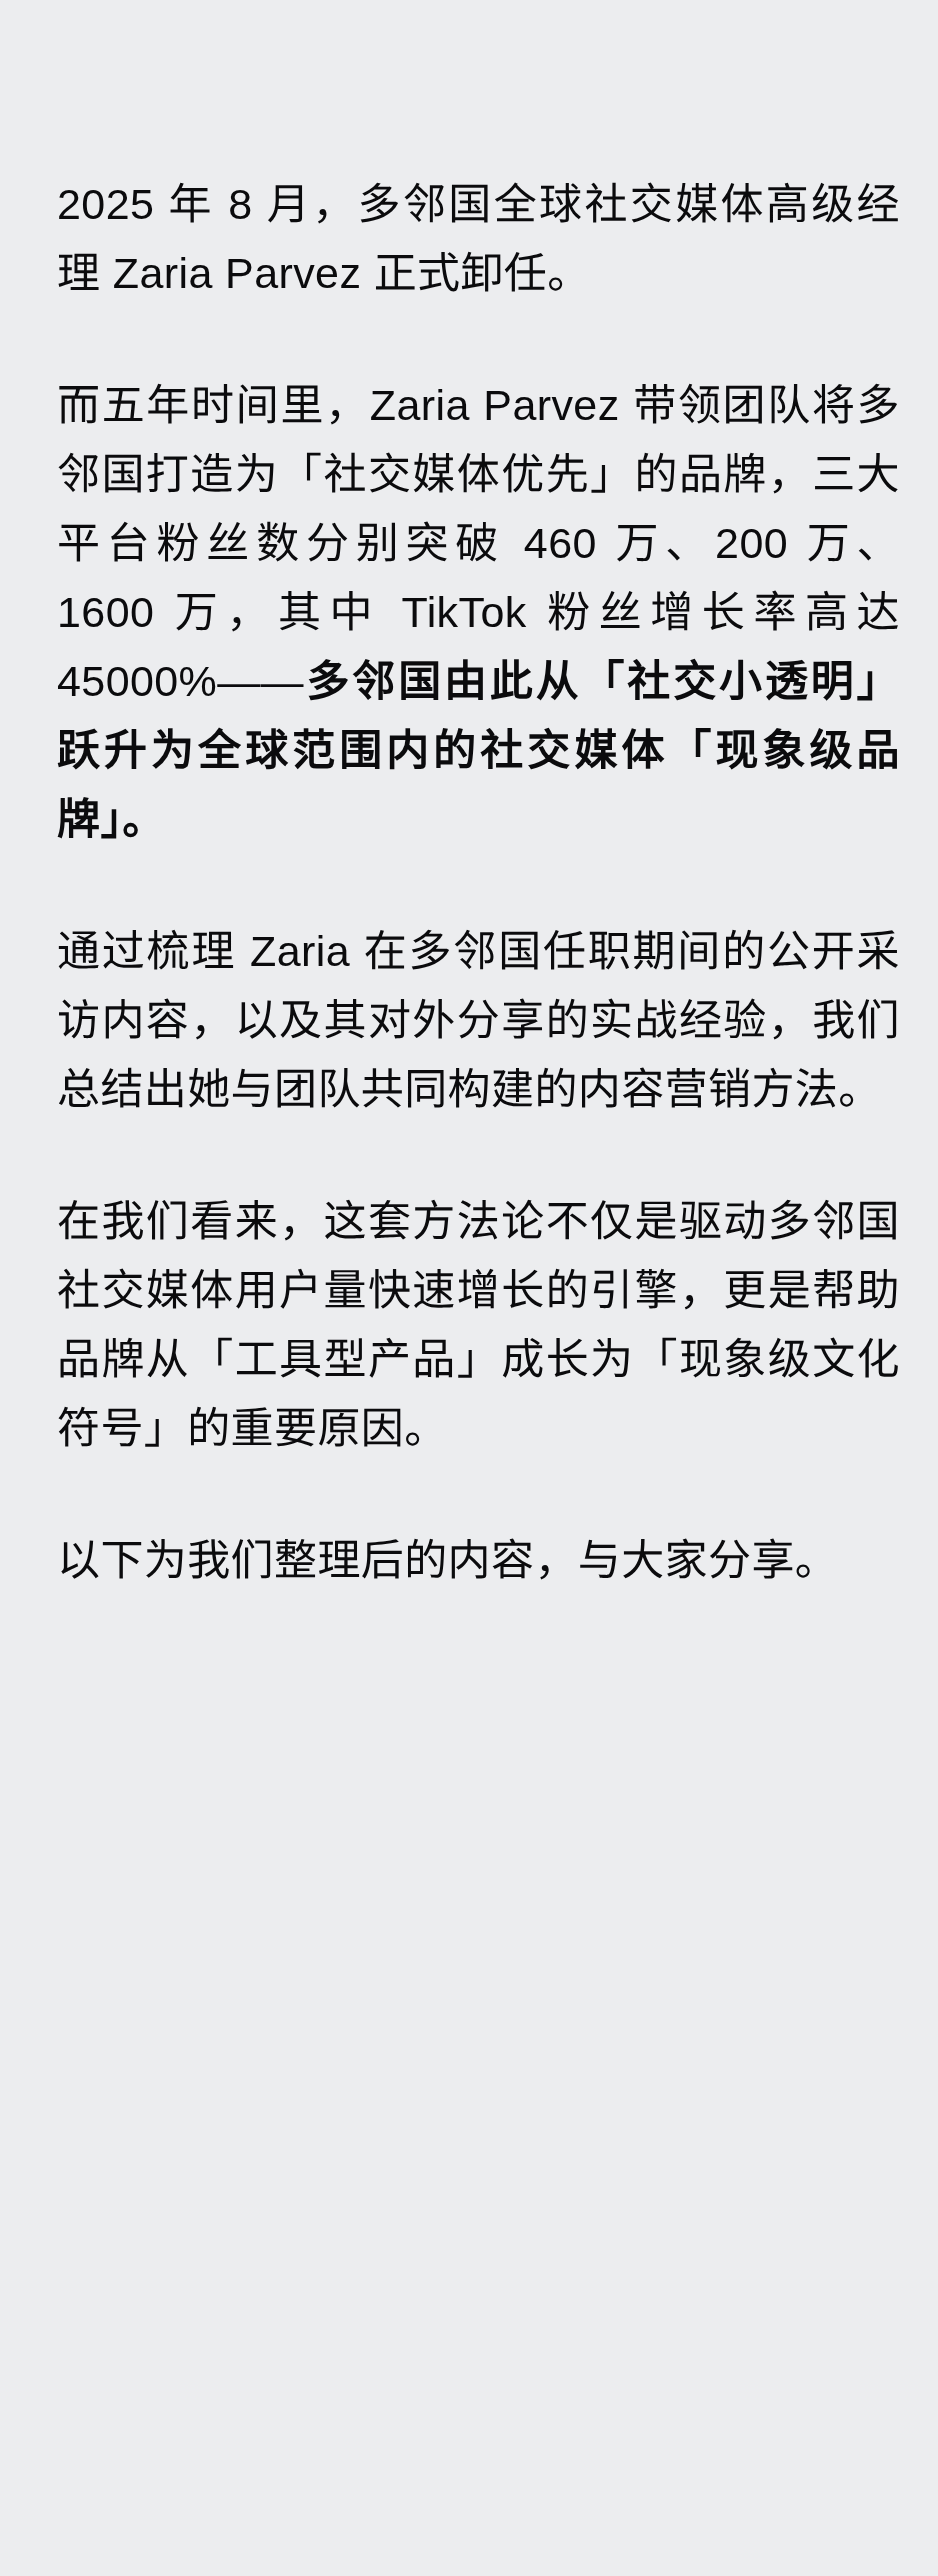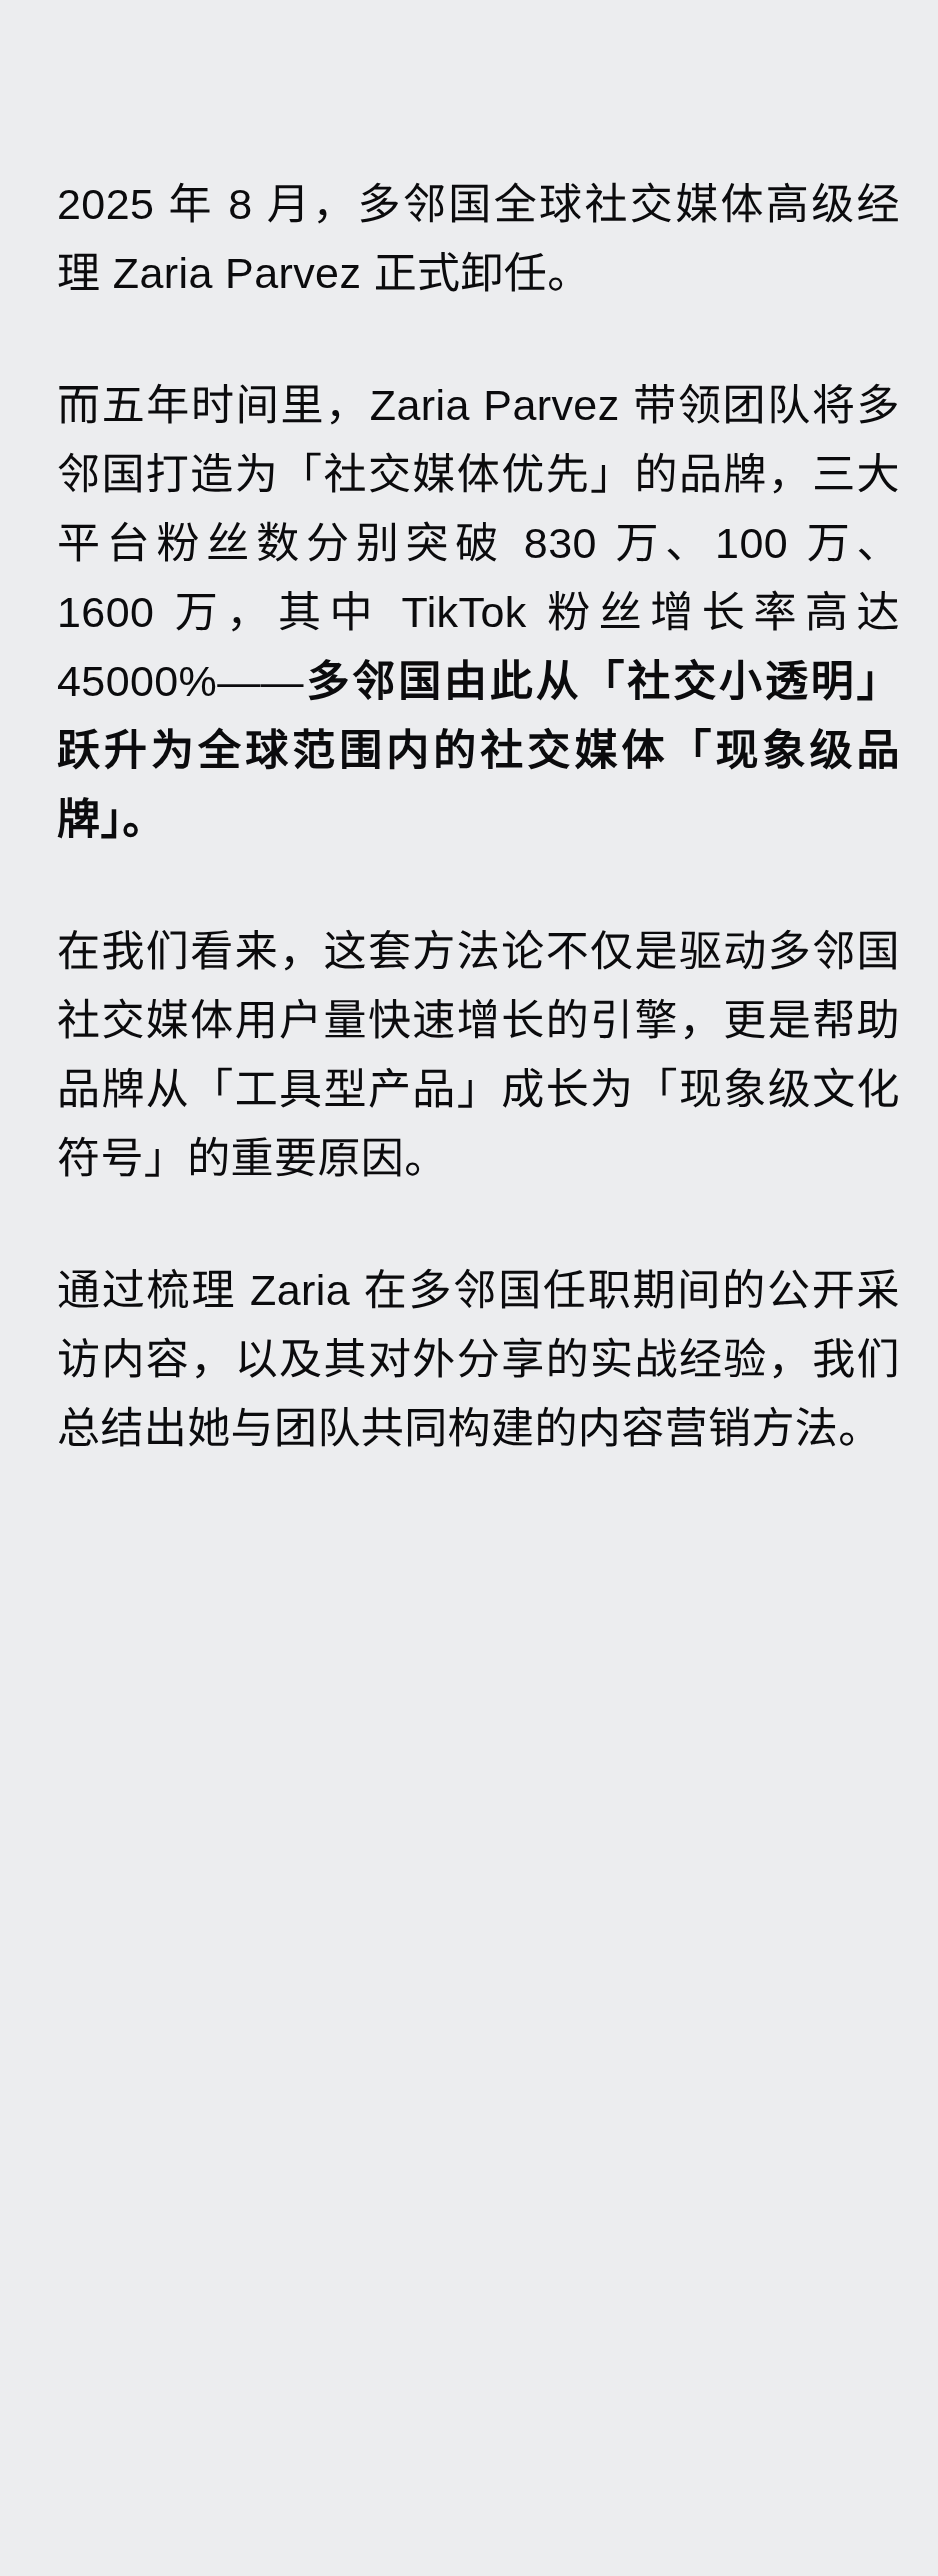--- a/index.html
+++ b/index.html
@@ -36,22 +36,25 @@
   }
 </style>
 </head>
 <body>
 
 <main class="article-body">
   <p>
     <span>2025 年 8 月，多邻国全球社交媒体高级经理 Zaria Parvez 正式卸任。</span>
   </p>
   <p>
-    <span>而五年时间里，Zaria Parvez 带领团队将多邻国打造为「社交媒体优先」的品牌，三大平台粉丝数分别突破 830 万、100 万、1600 万，其中 TikTok 粉丝增长率高达 45000%——</span><strong>多邻国由此从「社交小透明」跃升为全球范围内的社交媒体「现象级品牌」。</strong>
+    <span>而五年时间里，Zaria Parvez 带领团队将多邻国打造为「社交媒体优先」的品牌，三大平台粉丝数分别突破 460 万、200 万、1600 万，其中 TikTok 粉丝增长率高达 45000%——</span><strong>多邻国由此从「社交小透明」跃升为全球范围内的社交媒体「现象级品牌」。</strong>
+  </p>
+  <p>
+    <span>通过梳理 Zaria 在多邻国任职期间的公开采访内容，以及其对外分享的实战经验，我们总结出她与团队共同构建的内容营销方法。</span>
   </p>
   <p>
     <span>在我们看来，这套方法论不仅是驱动多邻国社交媒体用户量快速增长的引擎，更是帮助品牌从「工具型产品」成长为「现象级文化符号」的重要原因。</span>
   </p>
   <p>
-    <span>通过梳理 Zaria 在多邻国任职期间的公开采访内容，以及其对外分享的实战经验，我们总结出她与团队共同构建的内容营销方法。</span>
+    <span>以下为我们整理后的内容，与大家分享。</span>
   </p>
 </main>
 
 
 </body></html>

